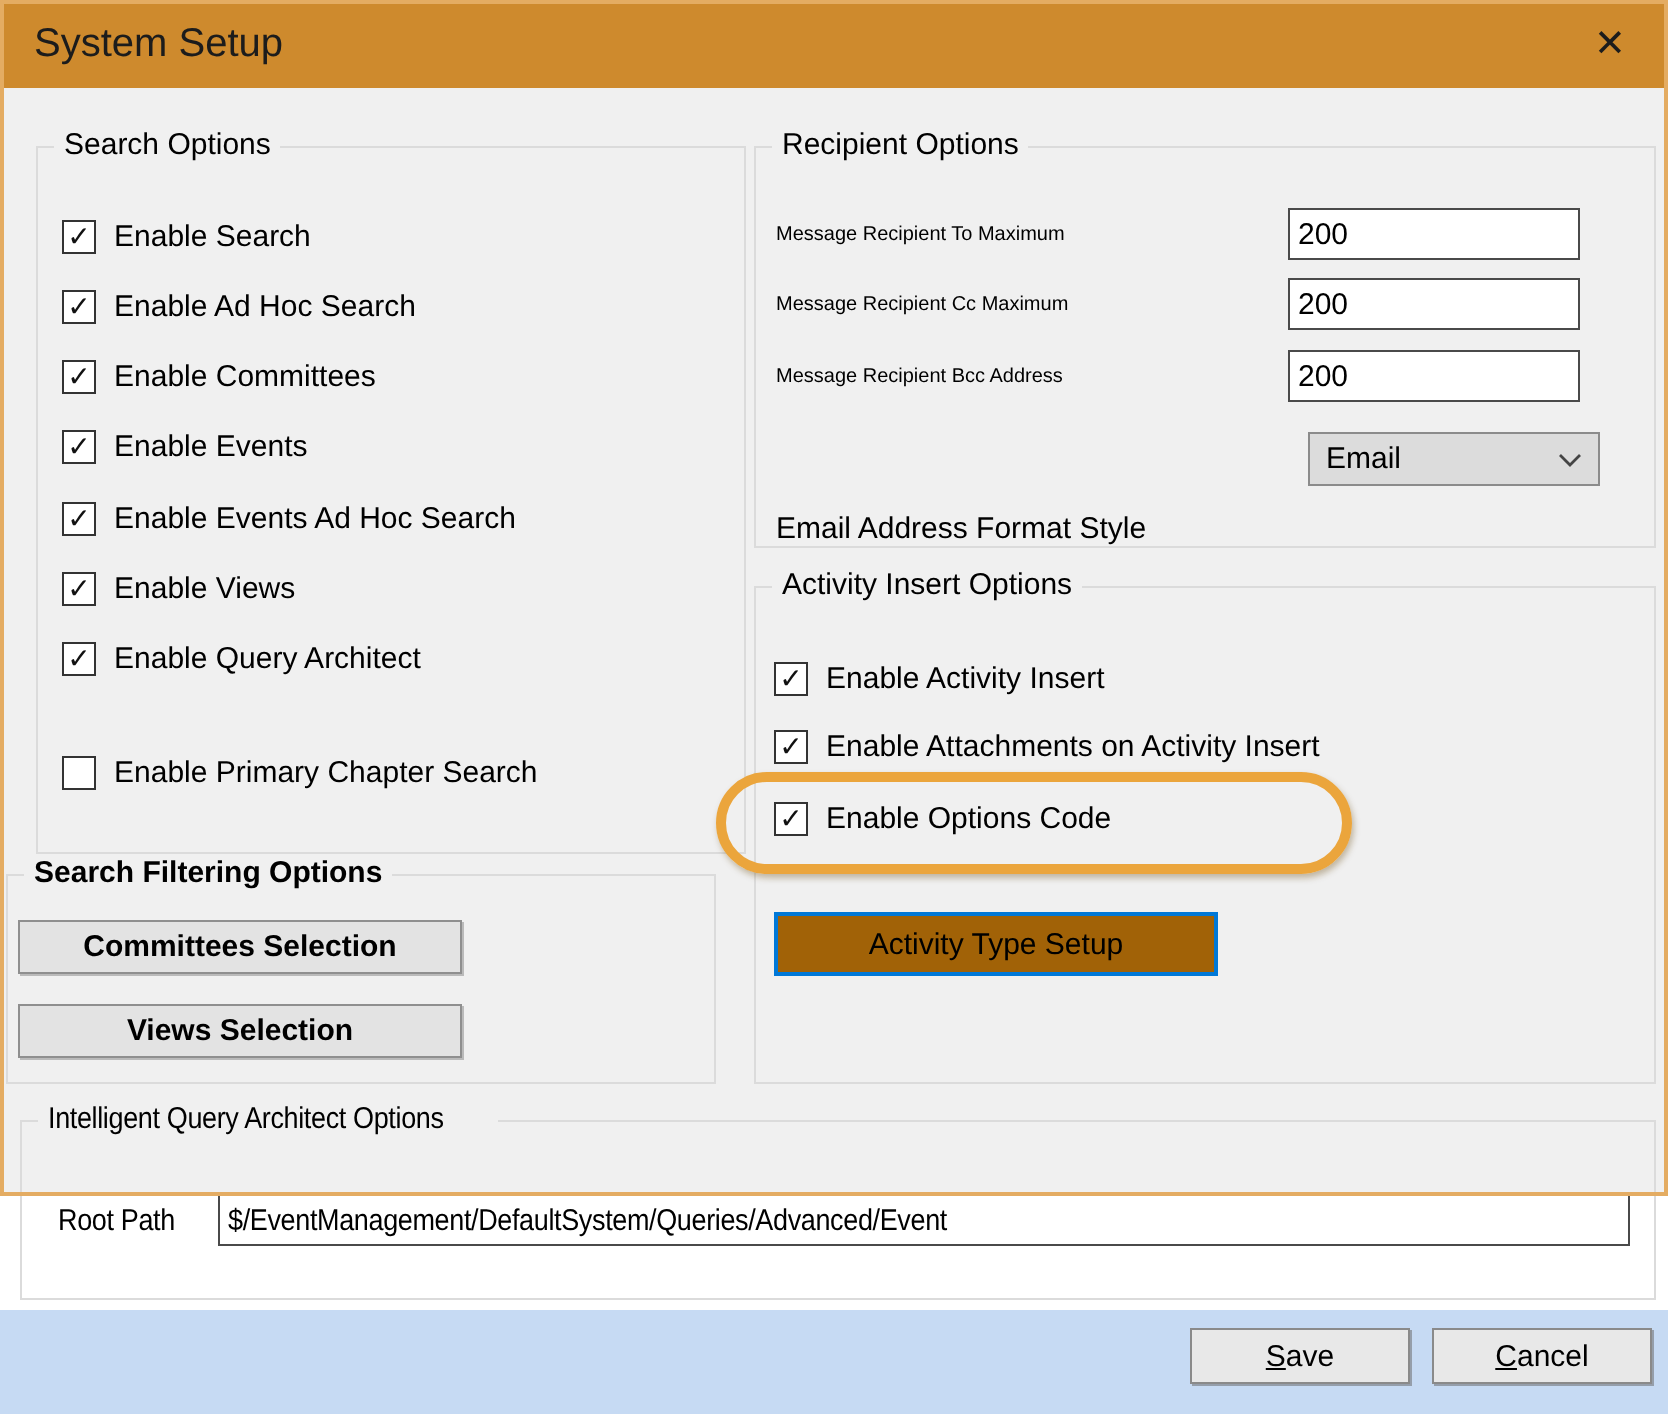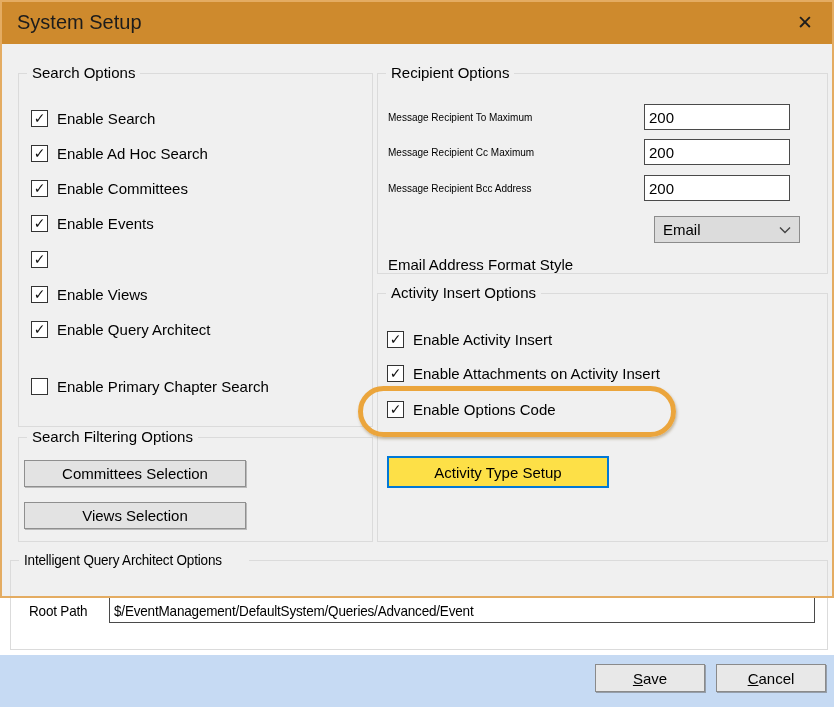--- a/index.html
+++ b/index.html
@@ -22,21 +22,21 @@
 
   
   .cbrow { position:absolute; display:flex; align-items:center; height:18px; }
   .cb { width:15px; height:15px; background:#fff; border:1px solid #333; display:flex; align-items:center; justify-content:center; flex:0 0 auto; }
   .cb .mark { visibility:hidden; font-size:14px; line-height:1; margin-top:-1px; color:#111; }
   .cbrow.checked .cb .mark { visibility:visible; }
   .cblabel { margin-left:9px; font-size:15px; color:#000; white-space:nowrap; }
 
   
   .btn { position:absolute; background:#E3E3E3; border:1px solid #8F8F8F; box-shadow:1px 1px 0 rgba(120,120,120,0.45); display:flex; align-items:center; justify-content:center; font-size:15px; color:#000; cursor:default; box-sizing:border-box; }
-  .btn-focused { border:2px solid #0078D7; box-shadow:none; background:#fde047; }
+  .btn-focused { border:2px solid #0078D7; box-shadow:none; background:#a16207; }
 
   
   .tb { background:#fff; border:1px solid #4A4A4A; font-size:15px; color:#000; padding:0 4px; font-family:"Liberation Sans","DejaVu Sans",sans-serif; box-sizing:border-box; }
   input.tb { outline:none; }
 
   
   .fieldrow { position:absolute; left:10px; width:429px; height:26px; display:flex; align-items:center; }
   .fieldrow .flabel { width:256px; font-size:10px; color:#000; white-space:nowrap; }
   .fieldrow .tb { width:146px; height:26px; }
 
@@ -93,20 +93,21 @@
     <div class="cbrow checked" style="left:12px; top:140px;">
       <span class="cb">
           <span class="mark">✓</span>
         </span>
       <span class="cblabel">Enable Events</span>
     </div>
     <div class="cbrow checked" style="left:12px; top:176px;">
       <span class="cb">
           <span class="mark">✓</span>
         </span>
+      <span class="cblabel">Enable Events Ad Hoc Search</span>
     </div>
     <div class="cbrow checked" style="left:12px; top:211px;">
       <span class="cb">
           <span class="mark">✓</span>
         </span>
       <span class="cblabel">Enable Views</span>
     </div>
     <div class="cbrow checked" style="left:12px; top:246px;">
       <span class="cb">
           <span class="mark">✓</span>
@@ -114,21 +115,21 @@
       <span class="cblabel">Enable Query Architect</span>
     </div>
     <div class="cbrow" style="left:12px; top:303px;">
       <span class="cb">
           <span class="mark">✓</span>
         </span>
       <span class="cblabel">Enable Primary Chapter Search</span>
     </div>
   </div>
 
-  <div class="group" style="left:18px; top:437px; width:353px; height:103px;">
+  <div class="group" style="left:3px; top:437px; width:353px; height:103px;font-weight:bold;">
     <span class="group-label">Search Filtering Options</span>
     <div class="btn" style="left:5px; top:64px; width:222px; height:27px;">Views Selection</div>
     <div class="btn" style="left:5px; top:22px; width:222px; height:27px;">Committees Selection</div>
   </div>
 
   <div class="group" style="left:377px; top:73px; width:449px; height:199px;">
     <span class="group-label">Recipient Options</span>
 
     <div class="fieldrow" style="top:30px;">
       <span class="flabel">Message Recipient To Maximum</span>

